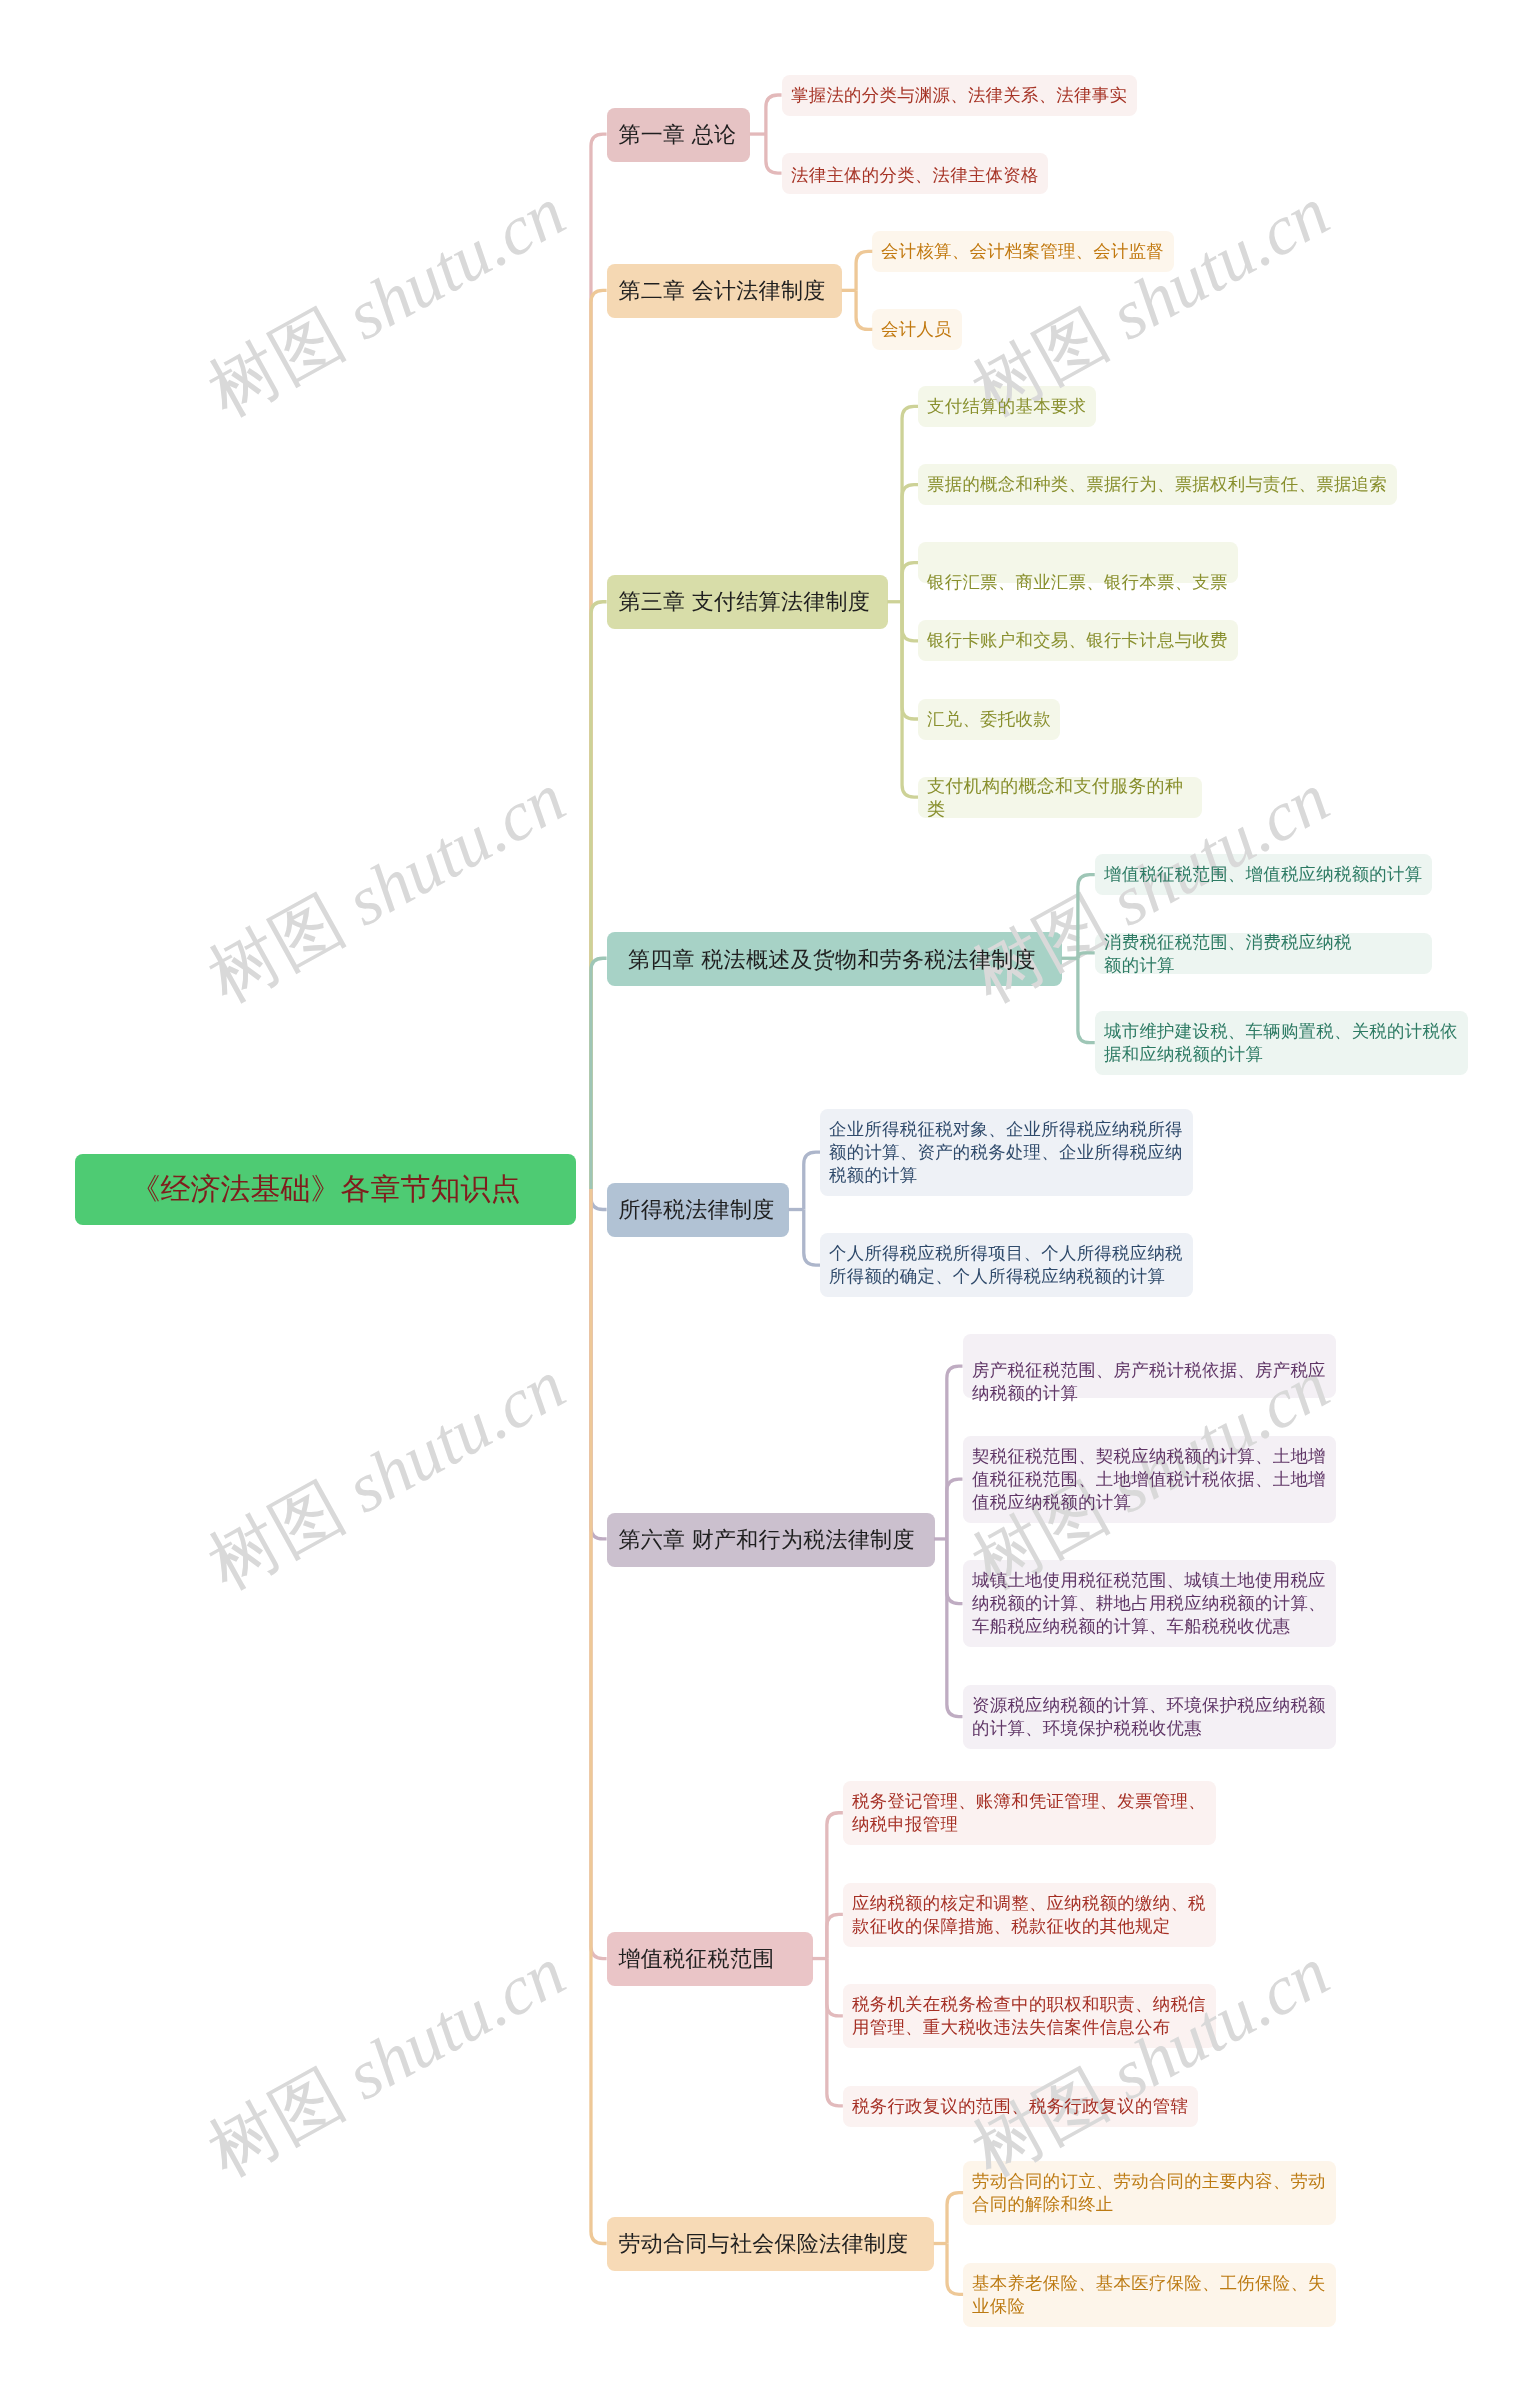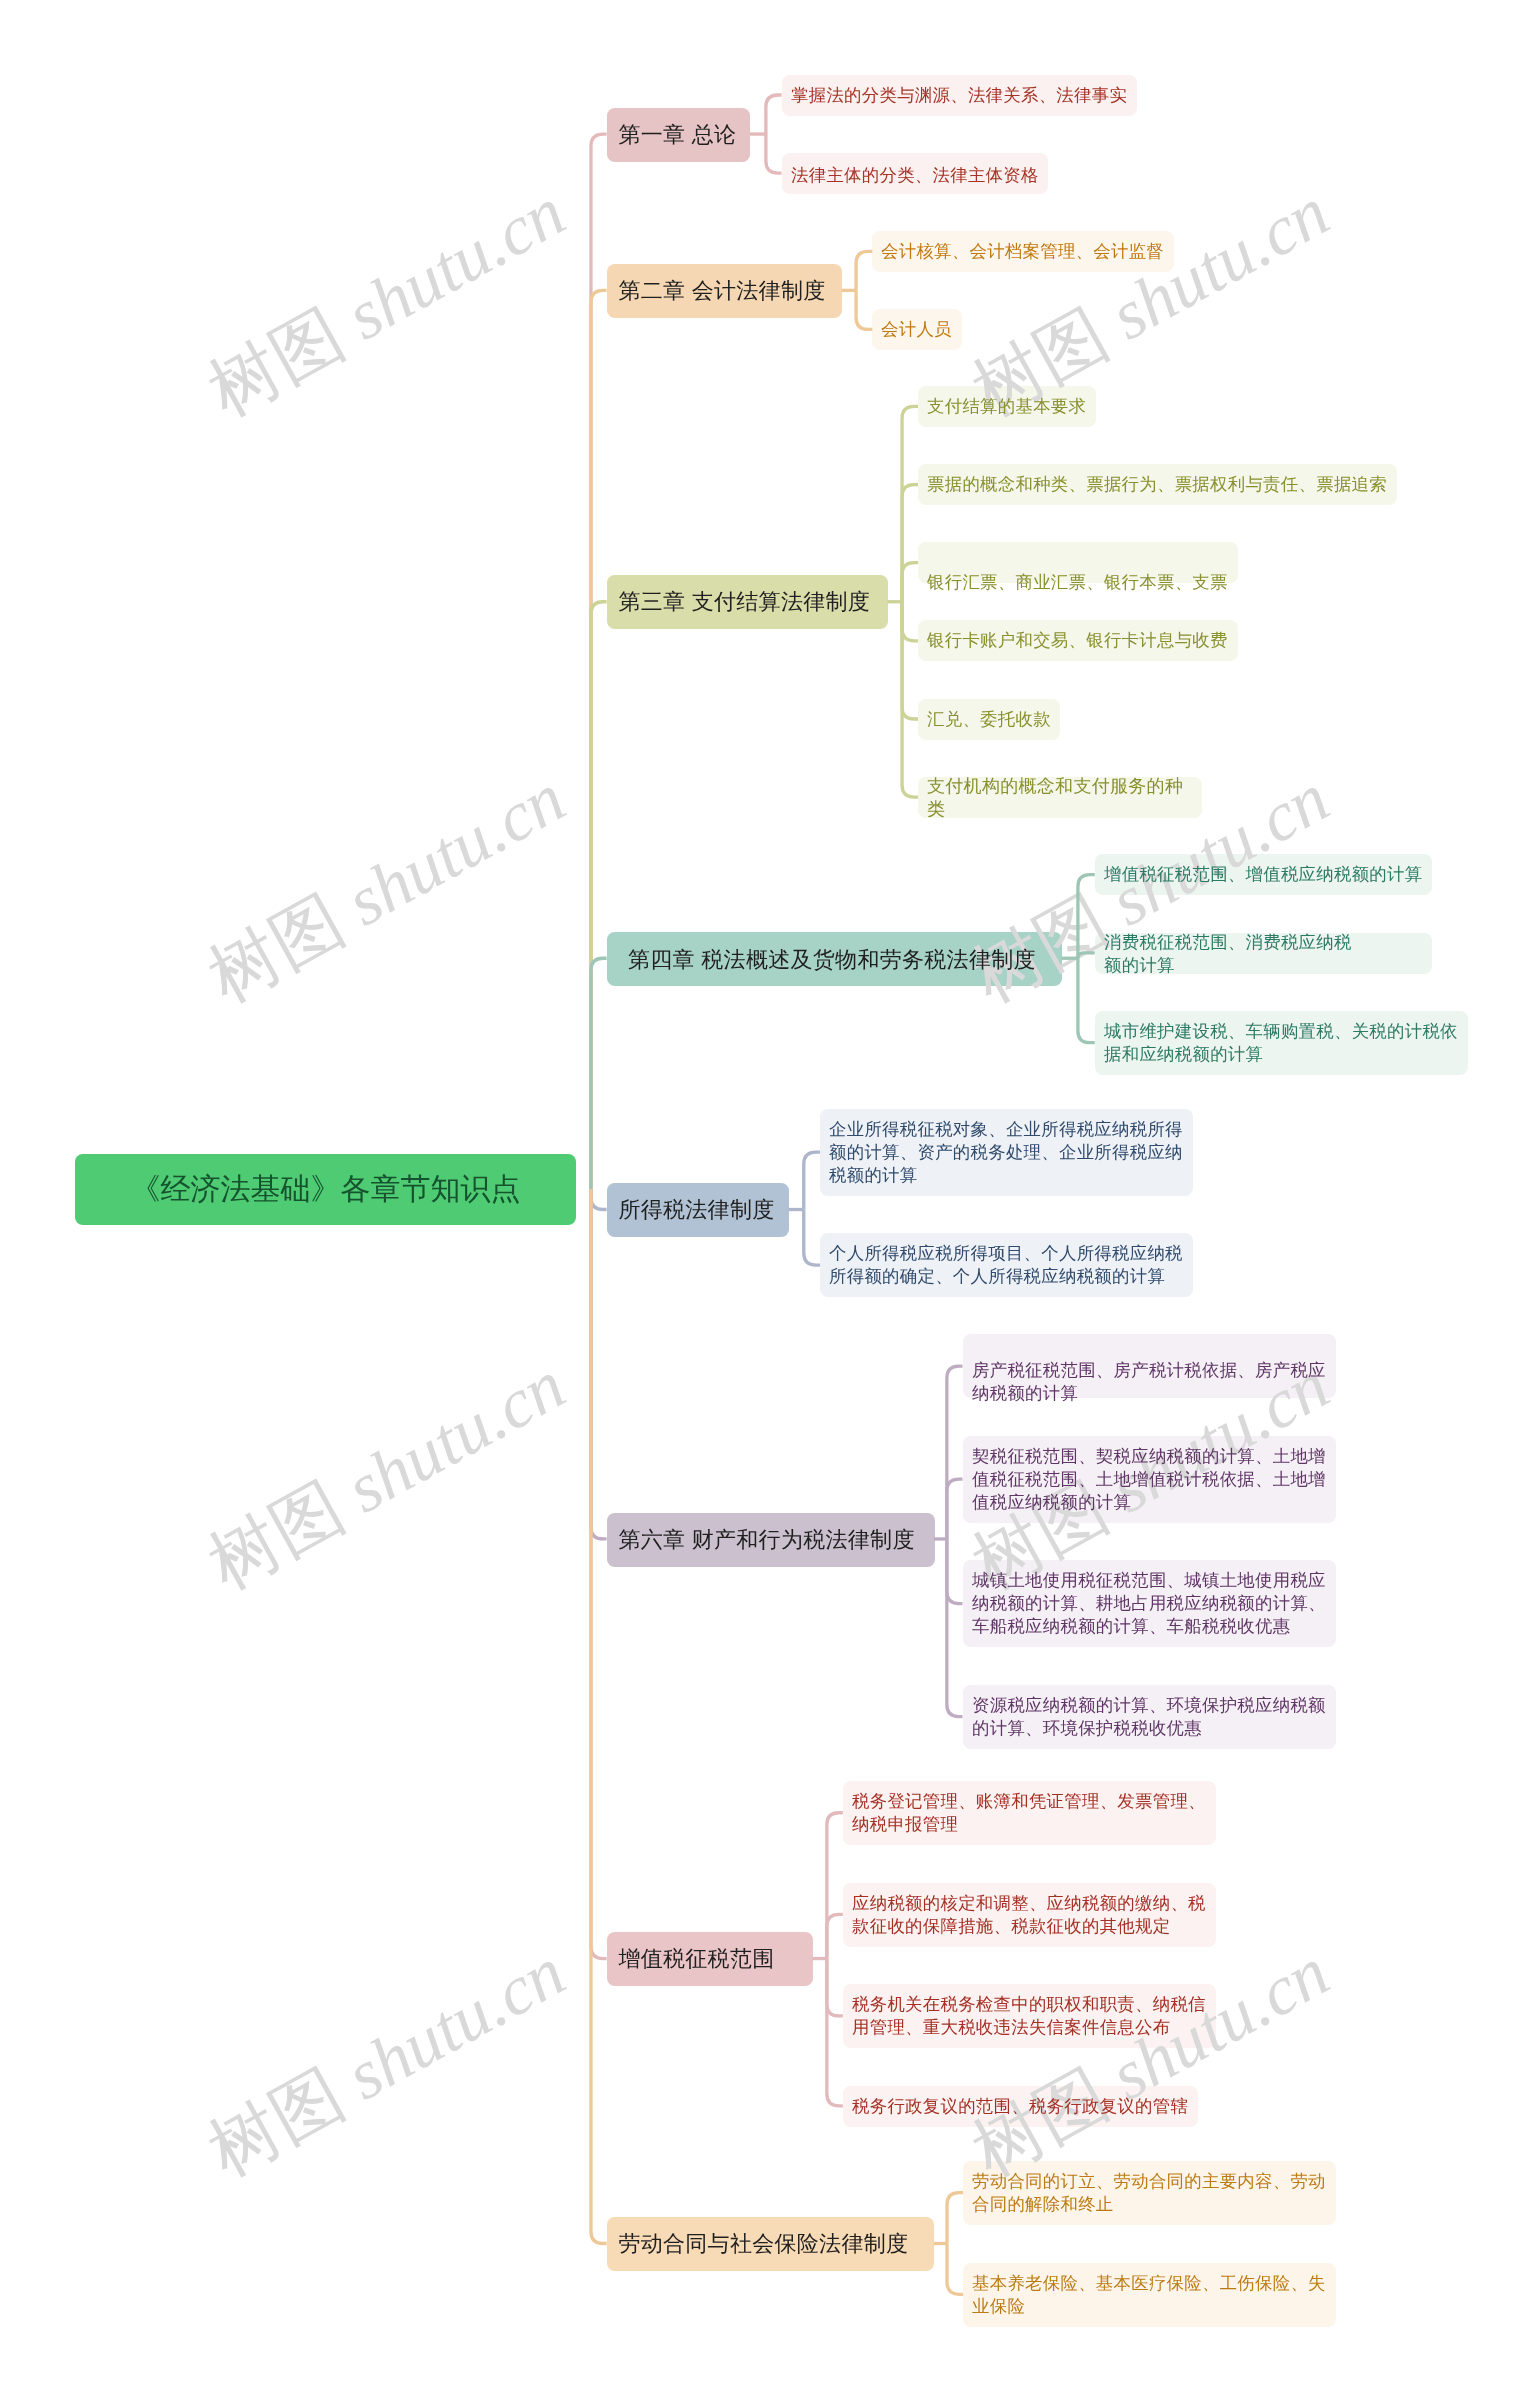--- a/index.html
+++ b/index.html
@@ -133,21 +133,21 @@
     <div class="node-bg" style="left: 843px; top: 1781px; width: 373px; height: 64px; background: rgb(251, 242, 241);"></div>
     <div class="node-bg" style="left: 843px; top: 1883px; width: 373px; height: 64px; background: rgb(251, 242, 241);"></div>
     <div class="node-bg" style="left: 843px; top: 1984px; width: 373px; height: 64px; background: rgb(251, 242, 241);"></div>
     <div class="node-bg" style="left: 843px; top: 2086px; width: 355px; height: 41px; background: rgb(251, 242, 241);"></div>
     <div class="node-bg" style="left: 607px; top: 2217px; width: 327px; height: 54px; background: rgb(247, 218, 182);"></div>
     <div class="node-bg" style="left: 963px; top: 2161px; width: 373px; height: 64px; background: rgb(253, 245, 234);"></div>
     <div class="node-bg" style="left: 963px; top: 2263px; width: 373px; height: 64px; background: rgb(253, 245, 234);"></div>
   </div>
 <div id="mindmap-canvas">
 
-<div class="node node-root" style="left: 75px; top: 1154px; width: 501px; height: 71px; color: #14532d; font-size: 30px; justify-content: center;">
+<div class="node node-root" style="left: 75px; top: 1154px; width: 501px; height: 71px; color: #7f1d1d; font-size: 30px; justify-content: center;">
       <span class="node-label">《经济法基础》各章节知识点</span>
     </div>
     <div class="node" style="left: 607px; top: 108px; width: 143px; height: 54px; font-size: 22px; padding-left: 11.4px; letter-spacing: 0.3px;">
       <span class="node-label">第一章 总论</span>
     </div>
     <div class="leaf" style="left: 782px; top: 75px; width: 355px; height: 41px; color: rgb(166, 52, 38); font-size: 17.4px; line-height: 23px; padding: 0px 9px; letter-spacing: 0.3px;">
       <span class="leaf-label">掌握法的分类与渊源、法律关系、法律事实</span>
     </div>
     <div class="leaf" style="left: 782px; top: 153px; width: 266px; height: 45px; color: rgb(166, 52, 38); font-size: 17.4px; line-height: 23px; padding: 0px 9px; letter-spacing: 0.3px;">
       <span class="leaf-label">法律主体的分类、法律主体资格</span>

